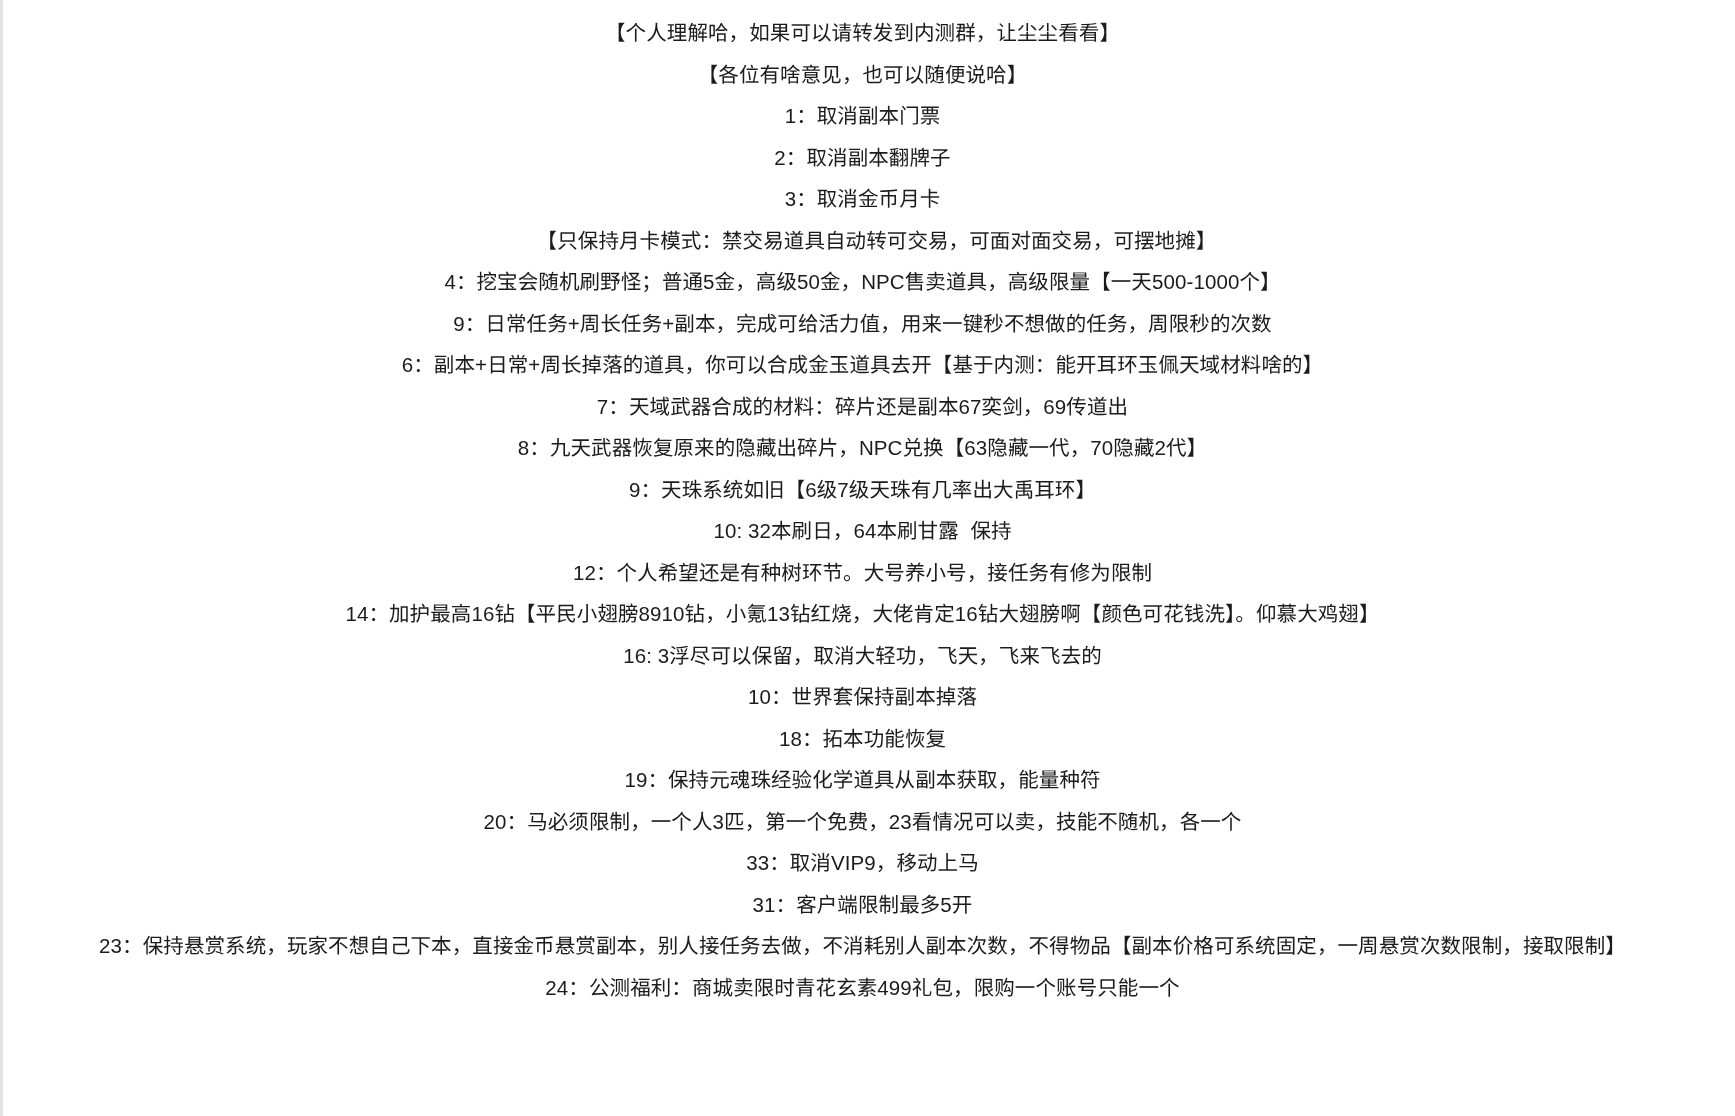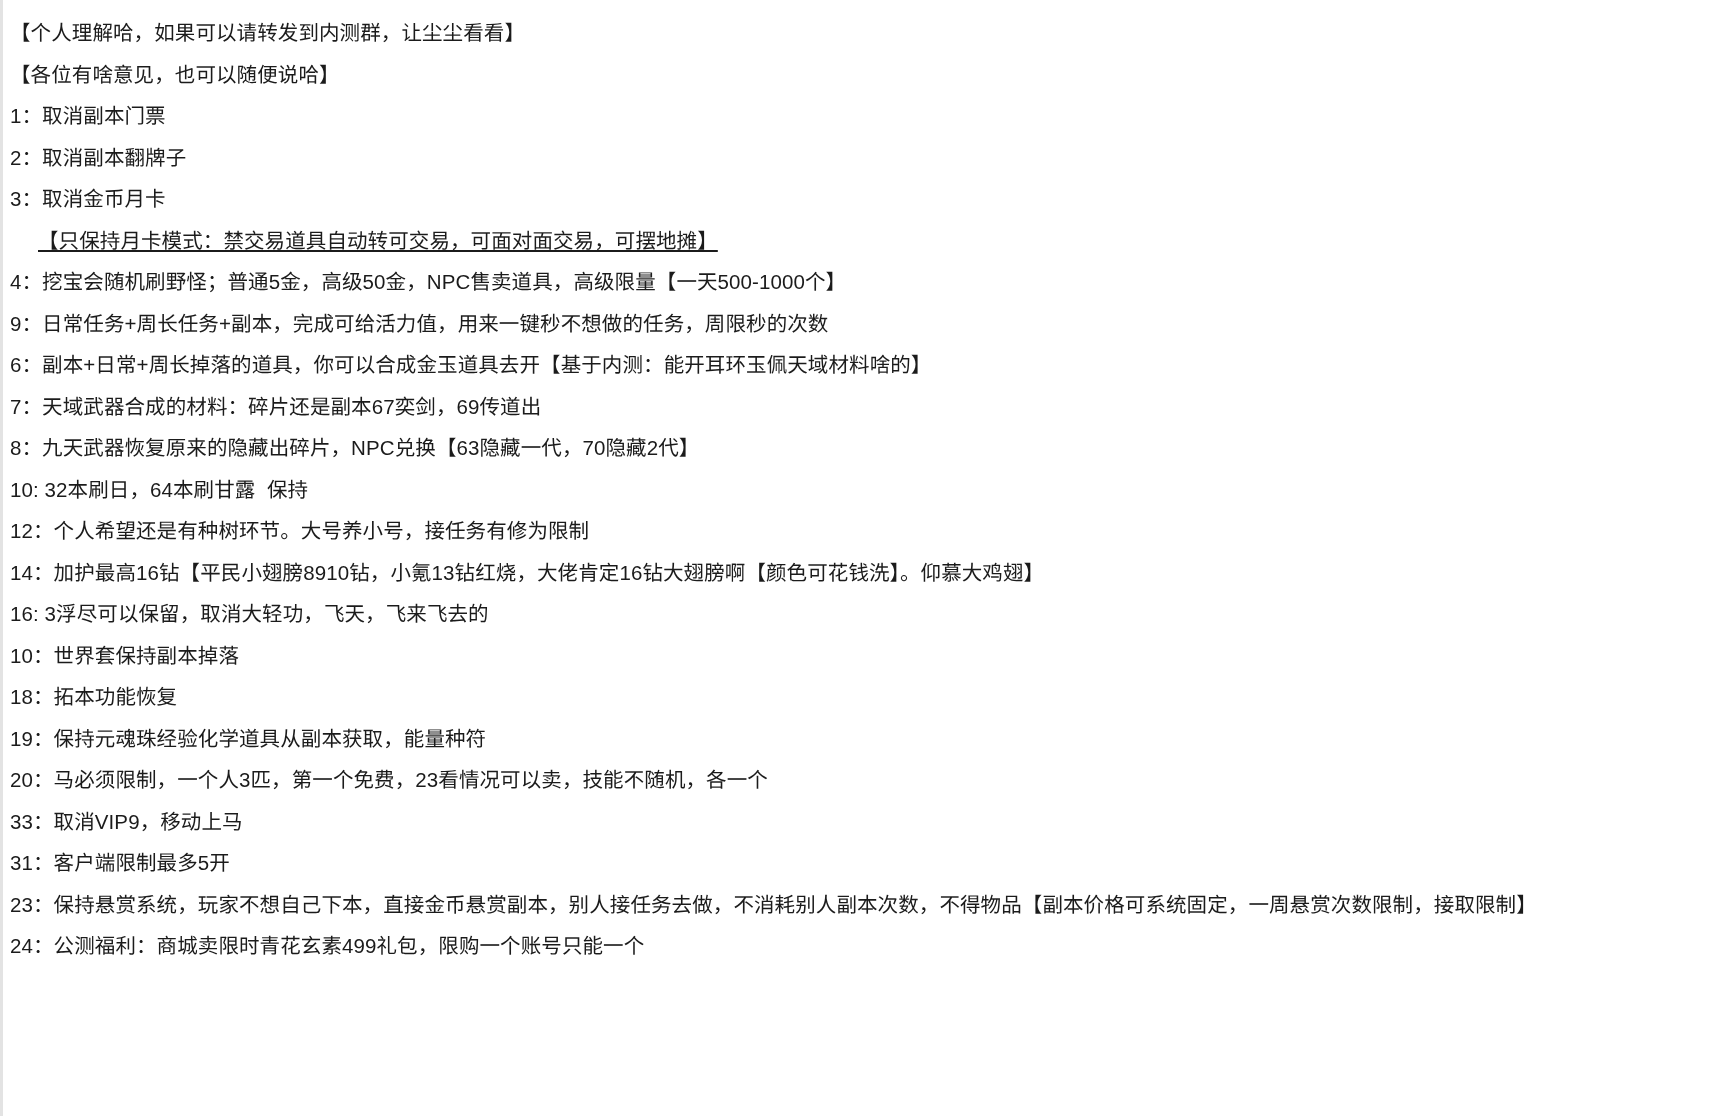--- a/index.html
+++ b/index.html
@@ -34,27 +34,27 @@
   .content {
     padding: 4px 20px 10px 10px;
   }
   .line {
     display: block;
     font-size: 20.5px;
     line-height: 41.5px;
     white-space: pre;
     letter-spacing: 0.1px;
     color: #1b1b1b;
+    text-align: center;
   }
   .line.header {
     font-size: 20.5px;
   }
   .line.indent {
     padding-left: 28px;
-    text-decoration: underline;
   }
 </style>
 </head>
 <body>
 
 <div class="page">
   <div class="left-rule"></div>
   <div class="content">
 
     <div class="line header">【个人理解哈，如果可以请转发到内测群，让尘尘看看】</div>
@@ -62,20 +62,21 @@
 
     <div class="line">1：取消副本门票</div>
     <div class="line">2：取消副本翻牌子</div>
     <div class="line">3：取消金币月卡</div>
     <div class="line indent">【只保持月卡模式：禁交易道具自动转可交易，可面对面交易，可摆地摊】</div>
     <div class="line">4：挖宝会随机刷野怪；普通5金，高级50金，NPC售卖道具，高级限量【一天500-1000个】</div>
     <div class="line">9：日常任务+周长任务+副本，完成可给活力值，用来一键秒不想做的任务，周限秒的次数</div>
     <div class="line">6：副本+日常+周长掉落的道具，你可以合成金玉道具去开【基于内测：能开耳环玉佩天域材料啥的】</div>
     <div class="line">7：天域武器合成的材料：碎片还是副本67奕剑，69传道出</div>
     <div class="line">8：九天武器恢复原来的隐藏出碎片，NPC兑换【63隐藏一代，70隐藏2代】</div>
+    <div class="line">9：天珠系统如旧【6级7级天珠有几率出大禹耳环】</div>
     <div class="line">10: 32本刷日，64本刷甘露  保持</div>
     <div class="line">12：个人希望还是有种树环节。大号养小号，接任务有修为限制</div>
     <div class="line">14：加护最高16钻【平民小翅膀8910钻，小氪13钻红烧，大佬肯定16钻大翅膀啊【颜色可花钱洗】。仰慕大鸡翅】</div>
     <div class="line">16: 3浮尽可以保留，取消大轻功，飞天，飞来飞去的</div>
     <div class="line">10：世界套保持副本掉落</div>
     <div class="line">18：拓本功能恢复</div>
     <div class="line">19：保持元魂珠经验化学道具从副本获取，能量种符</div>
     <div class="line">20：马必须限制，一个人3匹，第一个免费，23看情况可以卖，技能不随机，各一个</div>
     <div class="line">33：取消VIP9，移动上马</div>
     <div class="line">31：客户端限制最多5开</div>

